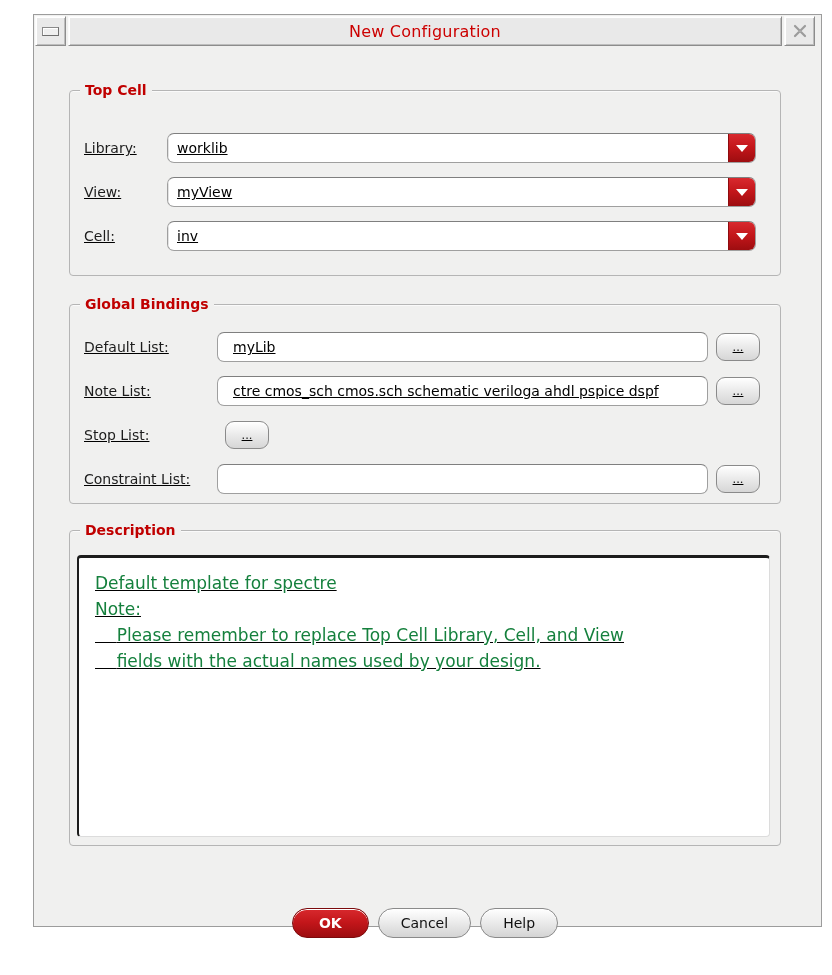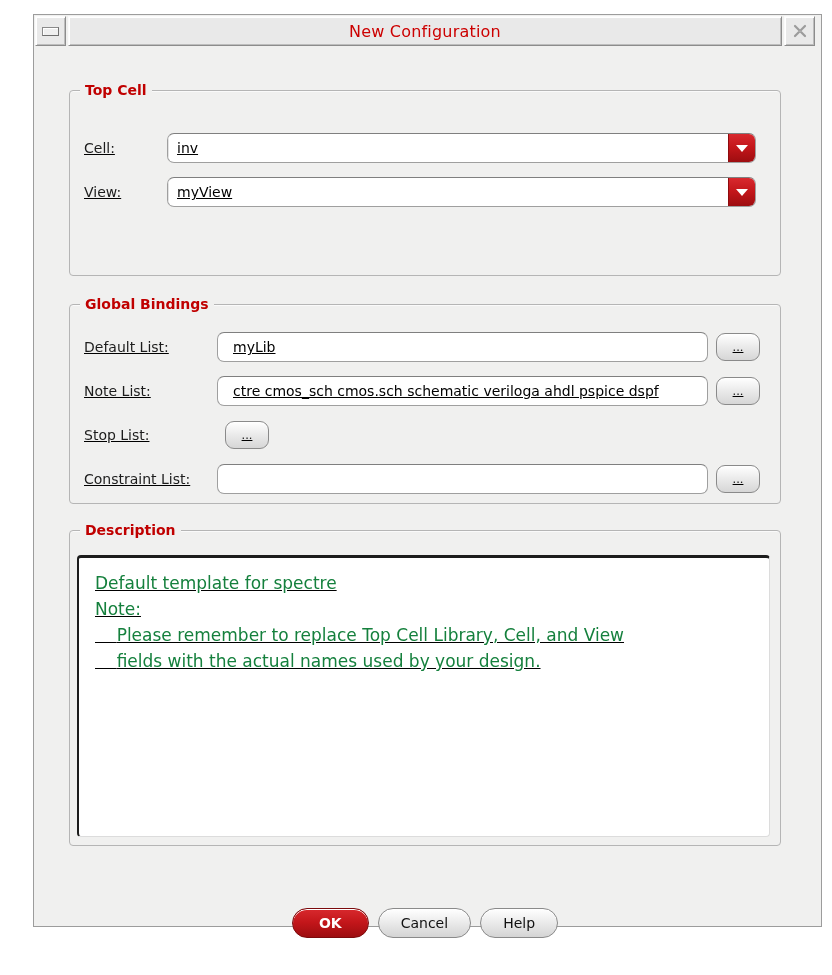--- a/index.html
+++ b/index.html
@@ -99,35 +99,44 @@
           <path d="M3 3 L7 7 M9 9 L13 13 M13 3 L9 7 M7 9 L3 13" stroke="#9b9b9b" stroke-width="2.2" fill="none" stroke-linecap="round"></path>
         </svg>
       </div>
     </div>
 
     <div class="content">
 
       <div class="group group-topcell">
         <span class="legend">Top Cell</span>
 
-
         <div class="row">
-          <label class="lbl-top">Cell:</label>
+          <label class="lbl-top">Library:</label>
           <div class="combo">
-            <span class="combo-text">inv</span>
+            <span class="combo-text">worklib</span>
             <button class="combo-btn">
               <span class="arrow-down"></span>
             </button>
           </div>
         </div>
 
         <div class="row">
           <label class="lbl-top">View:</label>
           <div class="combo">
             <span class="combo-text">myView</span>
+            <button class="combo-btn">
+              <span class="arrow-down"></span>
+            </button>
+          </div>
+        </div>
+
+        <div class="row">
+          <label class="lbl-top">Cell:</label>
+          <div class="combo">
+            <span class="combo-text">inv</span>
             <button class="combo-btn">
               <span class="arrow-down"></span>
             </button>
           </div>
         </div>
       </div>
 
       <div class="group group-bindings">
         <span class="legend">Global Bindings</span>
 

